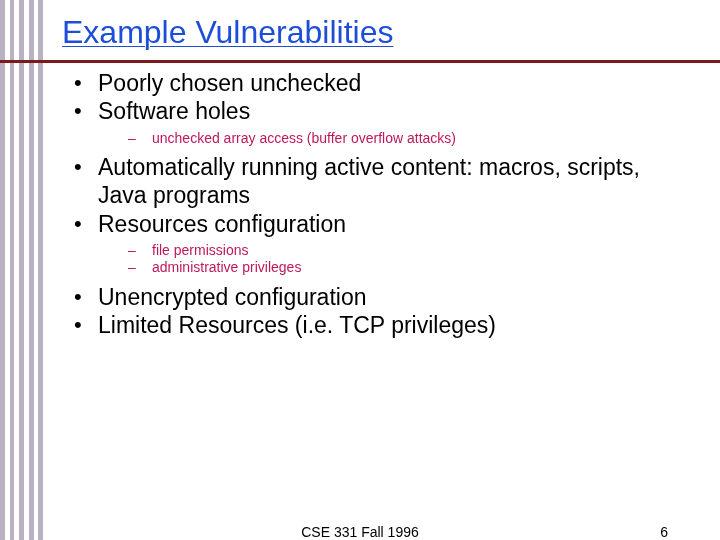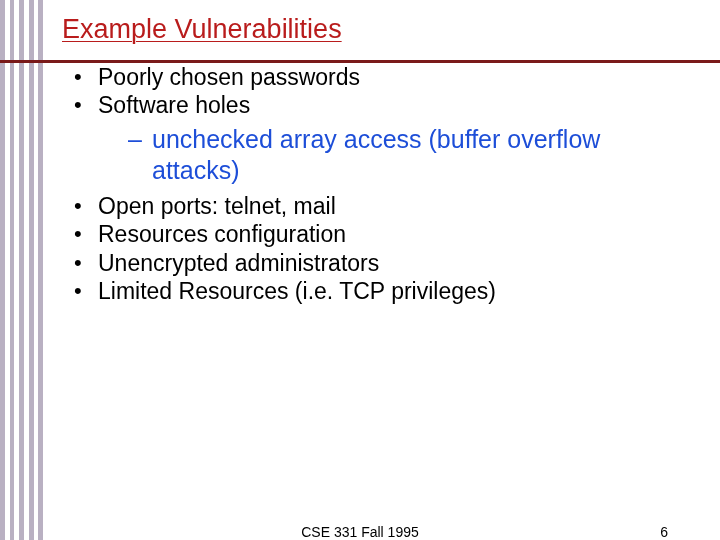--- a/index.html
+++ b/index.html
@@ -24,23 +24,23 @@
   }
   .stripes span:nth-child(even) {
     background: #fff;
   }
   .slide {
     position: relative;
     z-index: 2;
     padding: 14px 36px 0 56px;
   }
   h1 {
-    font-size: 27px;
+    font-size: 32px;
     font-weight: 400;
-    color: #b91c1c;
+    color: #1d4ed8;
     text-decoration: underline;
     text-decoration-thickness: 1px;
     text-underline-offset: 3px;
     margin-bottom: 4px;
     margin-left: 6px;
   }
   .rule {
     position: absolute;
     left: 0;
     top: 60px;
@@ -70,23 +70,23 @@
     top: 0;
     font-size: 22px;
   }
   ul.lvl2 {
     list-style: none;
     margin: 4px 0 6px 0;
   }
   ul.lvl2 > li {
     position: relative;
     padding-left: 54px;
-    font-size: 25px;
+    font-size: 14px;
     line-height: 1.25;
-    color: #1d4ed8;
+    color: #be185d;
   }
   ul.lvl2 > li::before {
     content: "–";
     position: absolute;
     left: 30px;
     top: 0;
   }
   .footer {
     position: absolute;
     bottom: 16px;
@@ -121,33 +121,37 @@
     <span></span>
 </div>
 
 <div class="rule"></div>
 
 <div class="slide">
   <h1>Example Vulnerabilities</h1>
 
   <div class="content">
     <ul class="lvl1">
-      <li>Poorly chosen passwords</li>
+      <li>Poorly chosen unchecked</li>
       <li>
         <span>Software holes</span>
         <ul class="lvl2">
           <li>unchecked array access (buffer overflow attacks)</li>
         </ul>
       </li>
-      <li>Open ports: telnet, mail</li>
+      <li>Automatically running active content: macros, scripts, Java programs</li>
       <li>
         <span>Resources configuration</span>
+        <ul class="lvl2">
+          <li> file permissions</li>
+          <li>administrative privileges</li>
+        </ul>
       </li>
-      <li>Unencrypted administrators</li>
+      <li>Unencrypted configuration</li>
       <li>Limited Resources (i.e. TCP privileges)</li>
     </ul>
   </div>
 </div>
 
 <div class="footer">
-  <span class="center">CSE 331 Fall 1995</span>
+  <span class="center">CSE 331 Fall 1996</span>
   <span class="page">6</span>
 </div>
 
 </body></html>

